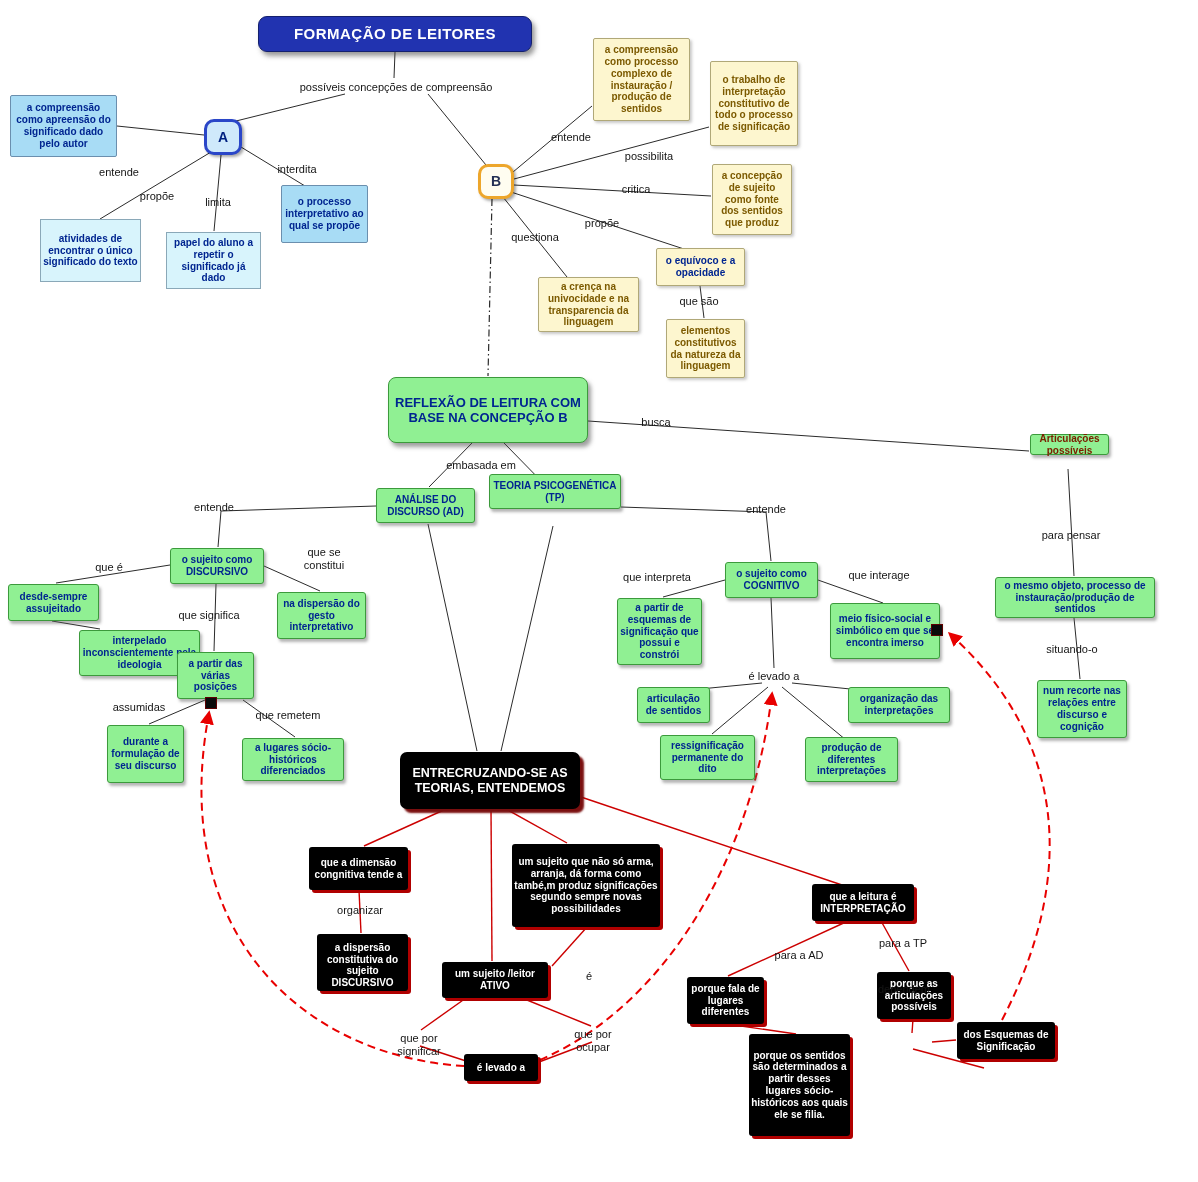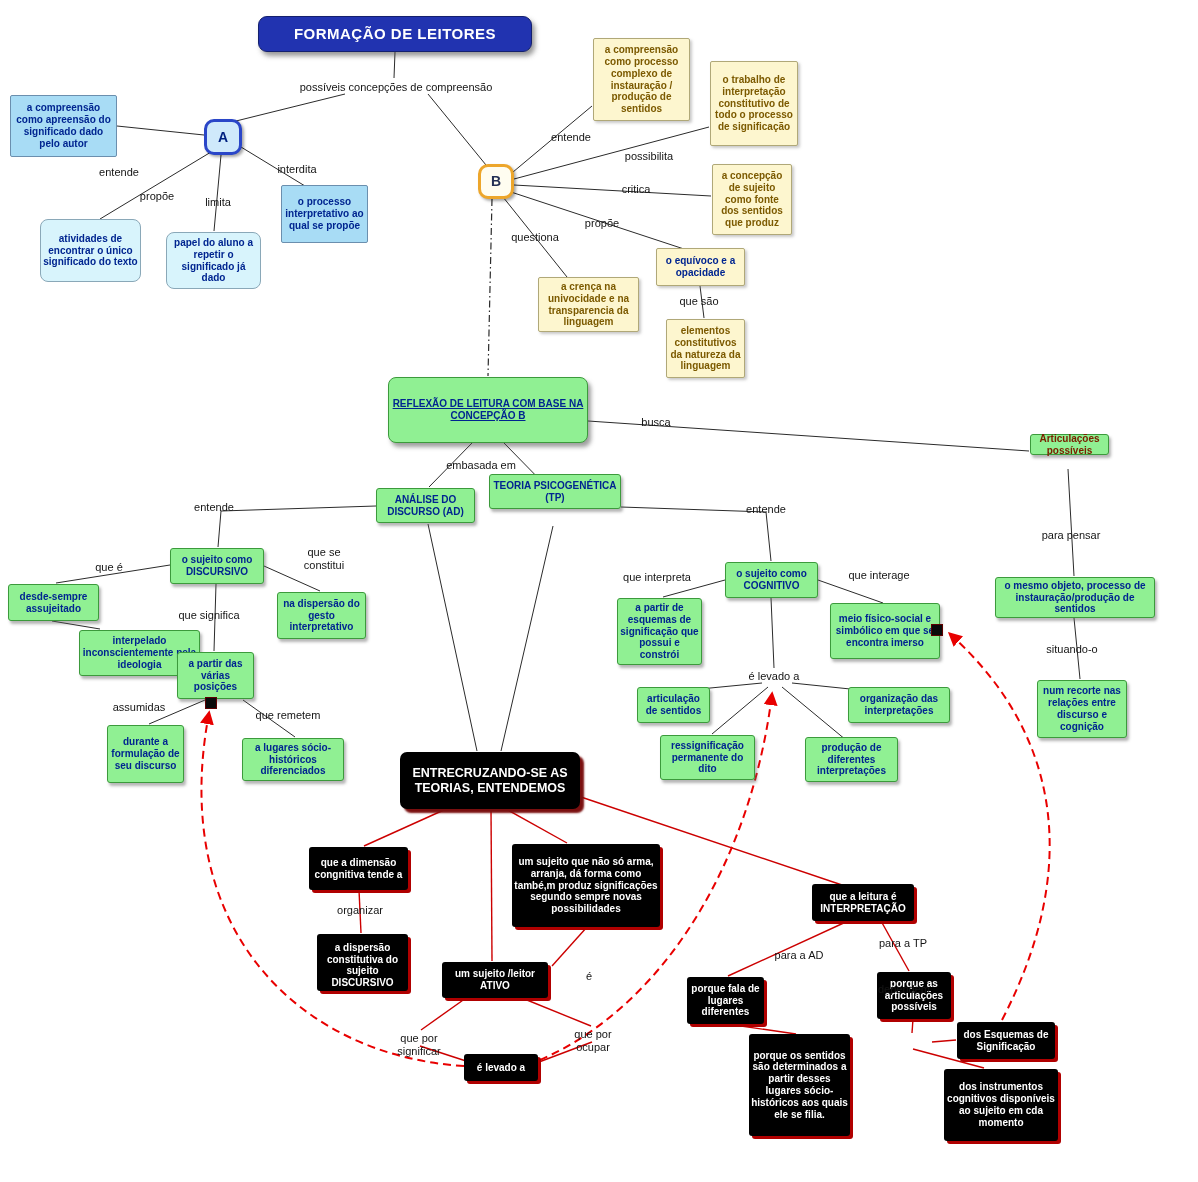--- a/index.html
+++ b/index.html
@@ -7,31 +7,31 @@
   #edges{position:absolute;left:0;top:0;width:100%;height:100%;}
   .node{position:absolute;box-sizing:border-box;display:flex;align-items:center;justify-content:center;
         text-align:center;font-weight:bold;font-size:10px;line-height:1.18;padding:2px;}
   .style-title{background:var(--navy,#2133b0);color:#ffffff;font-size:15px;letter-spacing:.5px;
         border:1px solid #14206e;border-radius:9px;box-shadow:3px 4px 5px rgba(70,70,70,.55);}
   .style-nodeA{background:#cfe9fb;border:3px solid #2a46c8;border-radius:10px;color:#002080;font-size:14px;
         box-shadow:2px 2px 3px rgba(0,0,0,.35);}
   .style-nodeB{background:#fffdf0;border:3px solid #eda62b;border-radius:10px;color:#243055;font-size:14px;
         box-shadow:2px 2px 3px rgba(0,0,0,.35);}
   .style-blue{background:var(--blue_box,#a8dcf5);border:1px solid #6b8fae;color:var(--text_navy,#002590);border-radius:2px;}
-  .style-cyan{background:var(--cyan_box,#d8f4fc);border:1px solid #8aa8b8;color:var(--text_navy,#002590);border-radius:8px;}
+  .style-cyan{background:var(--cyan_box,#d8f4fc);border:1px solid #8aa8b8;color:var(--text_navy,#002590);border-radius:0;}
   .style-yellow{background:var(--yellow_box,#fdf6cf);border:1px solid #b0a878;color:var(--text_brown,#7c5a00);
         border-radius:2px;box-shadow:2px 2px 3px rgba(120,120,120,.4);}
   .style-yellowblue{background:var(--yellow_box,#fdf6cf);border:1px solid #b0a878;color:var(--text_navy,#002590);
         border-radius:2px;box-shadow:2px 2px 3px rgba(120,120,120,.4);}
   .style-green{background:var(--green_box,#90f093);border:1px solid #3c9a3c;color:var(--text_navy,#002590);
         border-radius:3px;box-shadow:2px 3px 3px rgba(90,90,90,.45);}
   .style-greenred{background:var(--green_box,#90f093);border:1px solid #3c9a3c;color:var(--text_maroon,#7a2000);
         border-radius:3px;box-shadow:2px 3px 3px rgba(90,90,90,.45);}
   .style-greenbig{background:var(--green_box,#90f093);border:1px solid #3c9a3c;color:var(--text_navy,#002590);
-        font-size:10px;border-radius:8px;box-shadow:3px 4px 4px rgba(80,80,80,.55);text-decoration:underline;}
+        font-size:13px;border-radius:8px;box-shadow:3px 4px 4px rgba(80,80,80,.55);}
   .style-black{background:var(--black_box,#000000);color:#ffffff;border-radius:3px;
         box-shadow:3px 3px 0 var(--red_shadow,#b00000);}
   .style-blackbig{background:var(--black_box,#000000);color:#ffffff;font-size:12.5px;border-radius:7px;
         box-shadow:4px 4px 2px #7a0f0f;}
   .style-label{background:transparent;color:#141414;font-weight:normal;font-size:11px;padding:0;}
   .style-square{background:#0a0a0a;border:1px solid #5e0000;padding:0;}
   .edge-black{fill:none;stroke:#2b2b2b;stroke-width:1;}
   .edge-dashdot{fill:none;stroke:#2b2b2b;stroke-width:1.2;stroke-dasharray:7 3 1.5 3;}
   .edge-red{fill:none;stroke:var(--red_accent,#cc0000);stroke-width:1.4;}
   .edge-curve{fill:none;stroke:#e80000;stroke-width:2;stroke-dasharray:8 5;}
@@ -326,16 +326,13 @@
     </div>
     <div class="node style-black" style="left: 749px; top: 1034px; width: 101px; height: 102px;">
       <span>porque os sentidos são determinados a partir desses lugares sócio-históricos aos quais ele se filia.</span>
     </div>
     <div class="node style-label" style="left: 876px; top: 982px; width: 56px; height: 14px;">
       <span>dependem</span>
     </div>
     <div class="node style-black" style="left: 957px; top: 1022px; width: 98px; height: 37px;">
       <span>dos  Esquemas de Significação</span>
     </div>
-    <div class="node style-black" style="left: 944px; top: 1069px; width: 114px; height: 72px;">
-      <span>dos instrumentos cognitivos disponíveis ao sujeito em cda momento</span>
-    </div>
   </div>
 
 </body></html>

